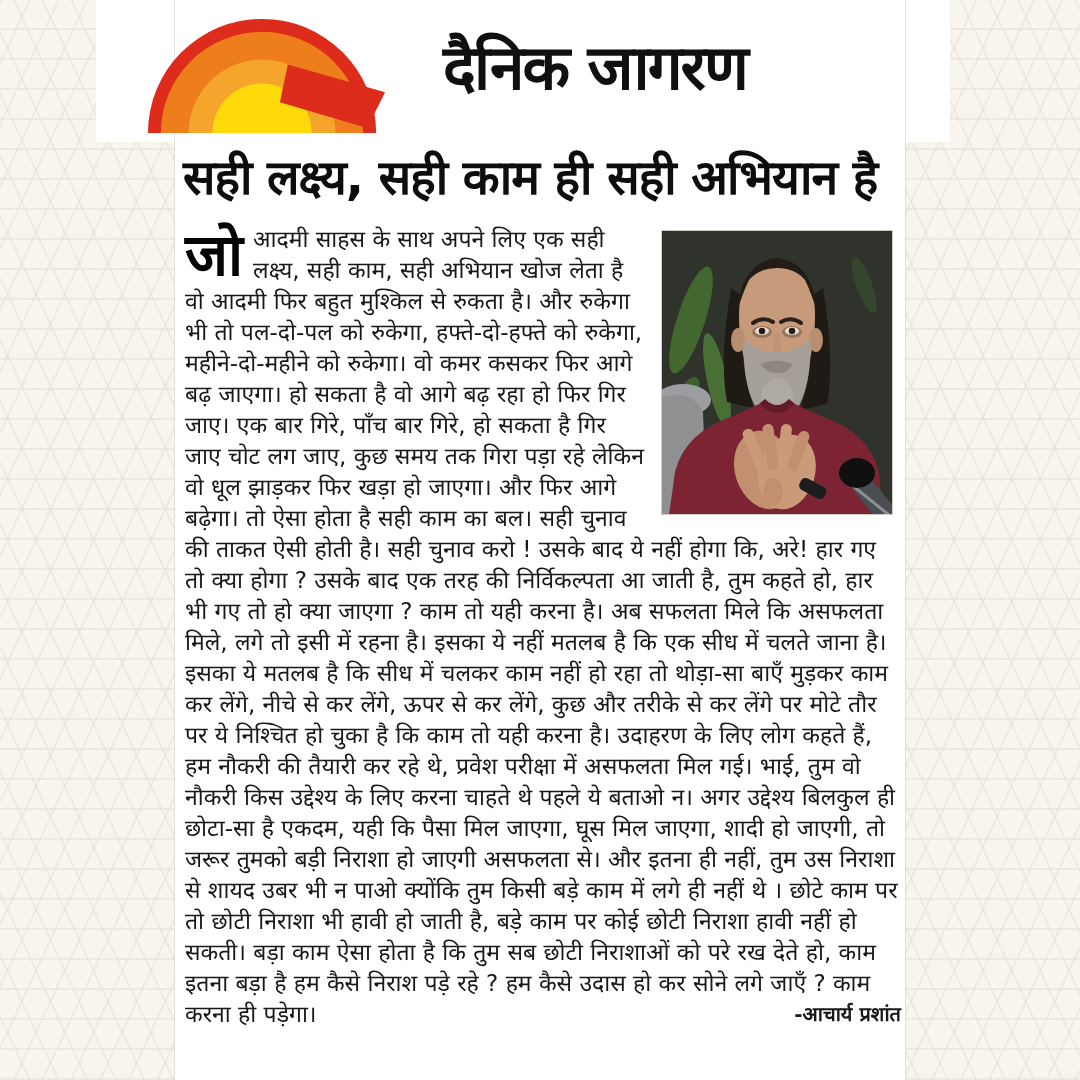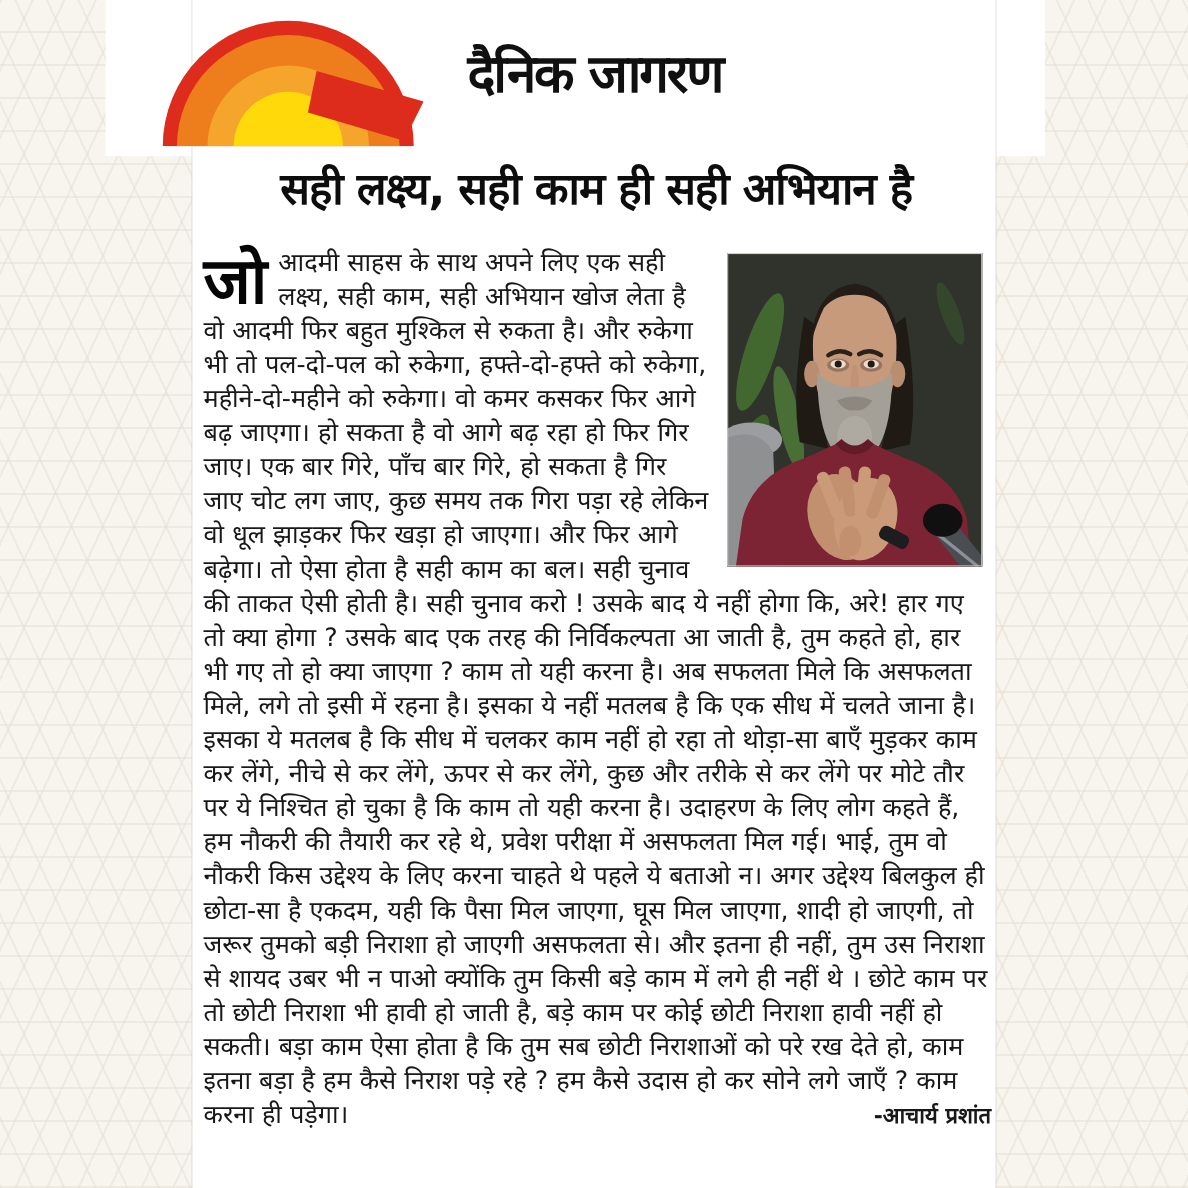--- a/index.html
+++ b/index.html
@@ -10,24 +10,24 @@
       repeating-linear-gradient(115deg, rgba(228,221,209,.45) 0 2px, transparent 2px 26px),
       repeating-linear-gradient(65deg,  rgba(228,221,209,.45) 0 2px, transparent 2px 26px),
       repeating-linear-gradient(0deg,   rgba(230,224,213,.55) 0 2px, transparent 2px 30px);
     font-family:"DejaVu Sans",sans-serif;color:#161616;
   }
   .header-card{position:absolute;left:96px;top:0;width:854px;height:142px;background:#ffffff;}
   .body-card{position:absolute;left:175px;top:0;width:730px;height:1080px;background:#ffffff;
              box-shadow:0 0 0 1px rgba(210,205,196,.55);}
   .masthead{position:absolute;left:143px;top:6px;height:130px;display:flex;align-items:center;}
   .sun{width:248px;height:124px;display:block;}
-  .brand{font-size:48px;font-weight:bold;letter-spacing:-2px;color:#101010;margin-left:34px;
+  .brand{font-size:62px;font-weight:bold;letter-spacing:-2px;color:#101010;margin-left:52px;
          white-space:nowrap;line-height:1;padding-bottom:6px;}
-  .headline{position:absolute;left:183px;top:146px;width:718px;margin:0;text-align:center;
-            font-size:40px;line-height:1.3;font-weight:bold;letter-spacing:-1px;color:#0d0d0d;}
+  .headline{position:absolute;left:183px;top:146px;width:718px;margin:0;
+            font-size:48px;line-height:1.3;font-weight:bold;letter-spacing:-1px;color:#0d0d0d;}
   .article{position:absolute;left:185px;top:224px;width:716px;
            font-size:23px;line-height:31px;color:#181818;text-align:left;}
   .photo{float:right;width:232px;height:285px;margin:6px 8px 10px 16px;background:#2f332b;}
   .dropcap{float:left;font-size:58px;line-height:58px;font-weight:bold;color:#050505;
            margin:2px 12px 0 0;letter-spacing:-2px;}
   .byline{float:right;font-weight:bold;font-size:20px;white-space:nowrap;}
 </style>
 </head>
 <body>
 

